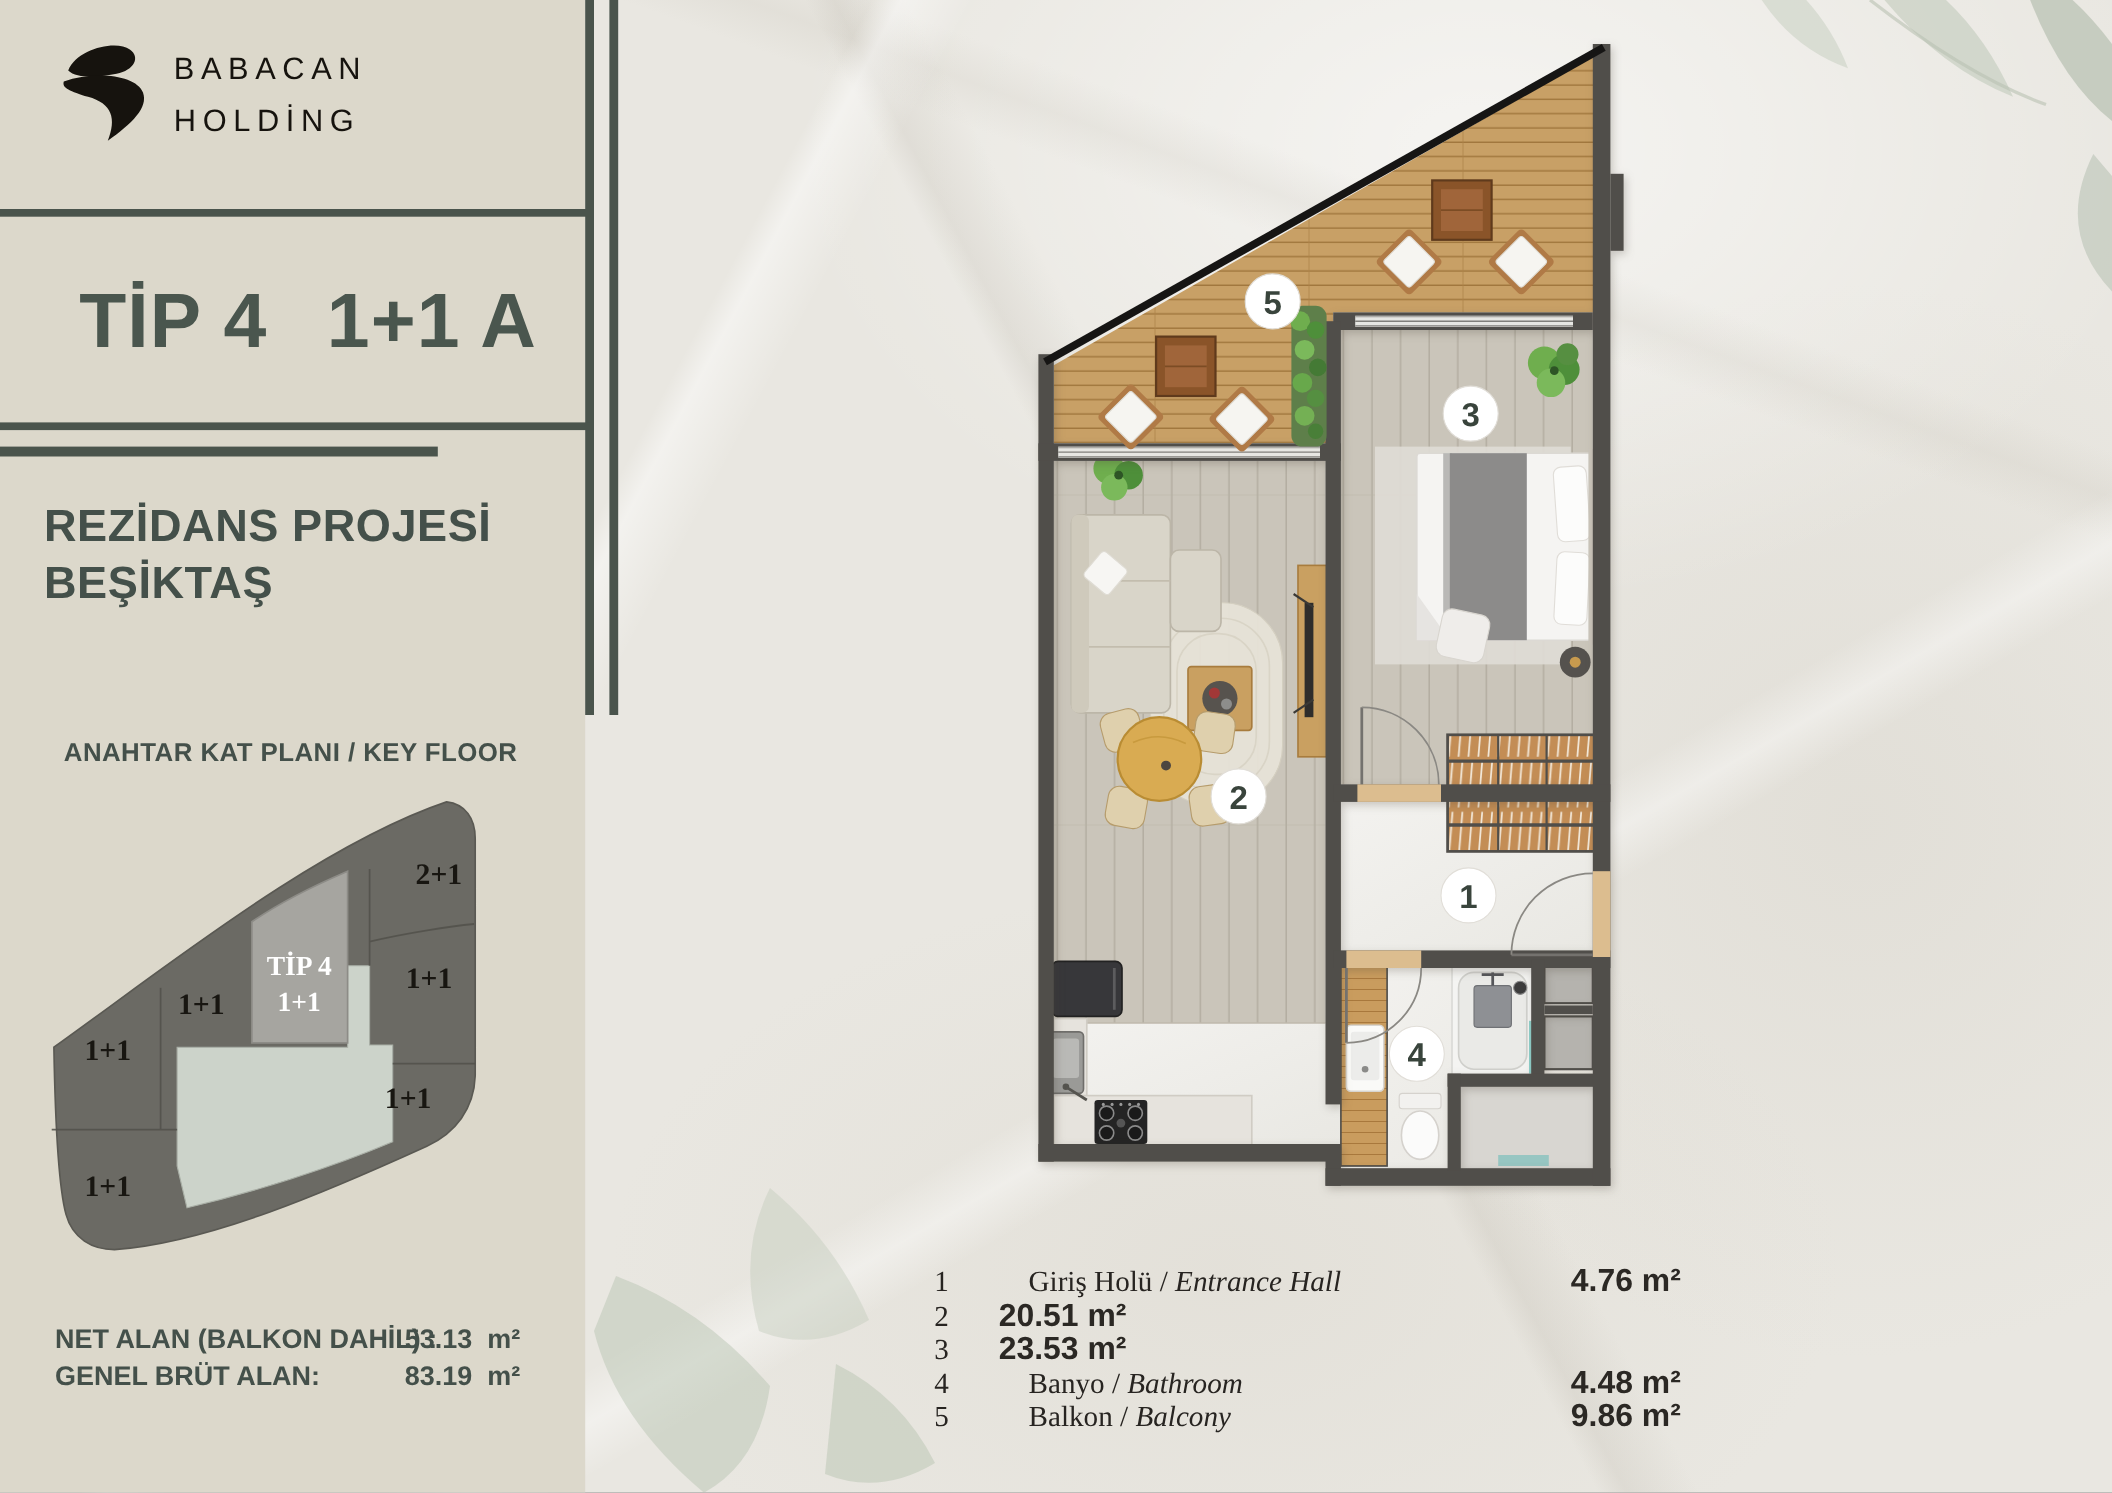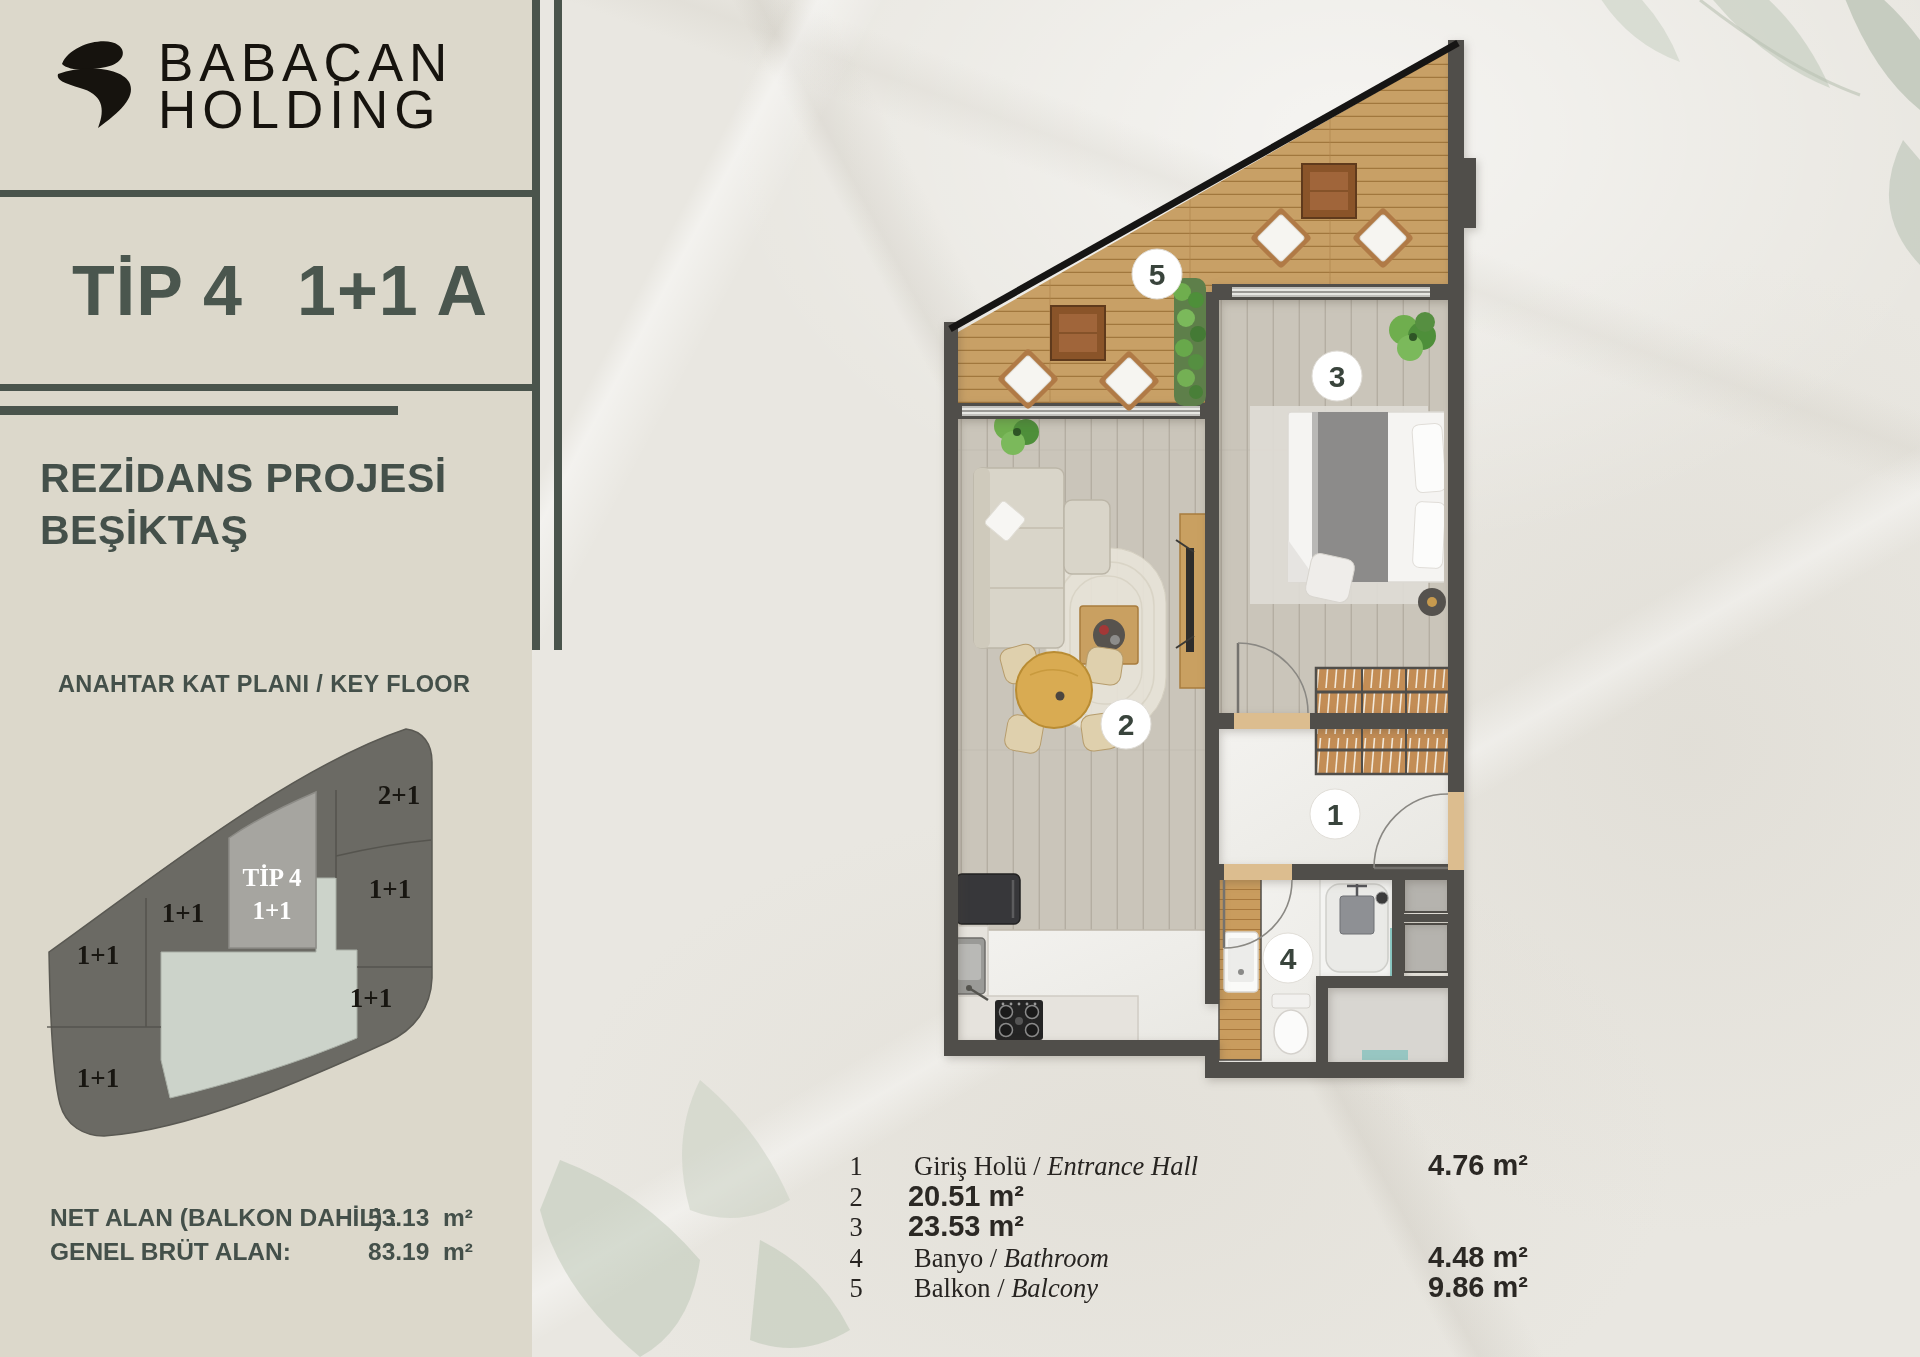--- a/index.html
+++ b/index.html
@@ -16,37 +16,37 @@
       radial-gradient(700px 700px at 88% 55%, rgba(206,201,190,.28), transparent 70%),
       radial-gradient(800px 500px at 58% 85%, rgba(214,209,198,.30), transparent 70%);}
   .left-panel{position:absolute;left:0;top:0;width:532px;height:1357px;background:#dcd8cb;}
   .v-line{position:absolute;top:0;width:8px;height:650px;background:#4a544c;}
   .v1{left:532px}.v2{left:554px}
   .h-line{position:absolute;left:0;height:7px;background:#4a544c;}
   .h1{top:190px;width:537px}.h2{top:384px;width:537px}
   .h-under{position:absolute;left:0;top:406px;width:398px;height:9px;background:#4a544c;}
   .logo{position:absolute;left:56px;top:36px;display:flex;align-items:center;gap:16px;}
   .brand{display:flex;flex-direction:column;color:#16130e;font-weight:500;
-         font-size:53px;letter-spacing:6px;line-height:47px;}
+         font-size:28px;letter-spacing:6px;line-height:47px;}
   .title-row{position:absolute;left:0;top:197px;width:537px;height:187px;display:flex;
              align-items:center;padding-left:72px;gap:54px;box-sizing:border-box;
              font-weight:700;font-size:70px;color:#4a564e;letter-spacing:1px;}
   .project{position:absolute;left:40px;top:452px;font-weight:700;font-size:41px;
            line-height:52px;color:#44504a;letter-spacing:.5px;}
   .key-caption{position:absolute;left:58px;top:671px;font-weight:700;font-size:23.5px;
                color:#44504a;letter-spacing:.4px;}
   .areas{position:absolute;left:50px;top:1201px;font-weight:700;font-size:24.5px;color:#44504a;}
   .a-row{display:flex;height:34px;align-items:center;}
   .a-label{width:318px;white-space:pre;}
   .a-val{white-space:pre;}
   .legend{position:absolute;left:838px;top:1149px;width:690px;z-index:6;
           font-family:"Liberation Serif","DejaVu Serif",serif;font-size:26.5px;color:#272421;}
   .legend-row{display:flex;align-items:baseline;height:30.6px;}
   .l-num{width:36px;text-align:center;}
-  .l-name{margin-left:40px;flex:1;white-space:nowrap;}
+  .l-name{margin-left:61px;flex:1;white-space:nowrap;}
   .l-name em{font-style:italic;}
   .l-area{width:150px;text-align:right;font-family:"Liberation Sans",sans-serif;
           font-weight:700;font-size:29px;color:#2b2824;white-space:pre;}
   svg{display:block;}
   .plan-svg{position:absolute;left:930px;top:25px;z-index:4;}
   .key-svg{position:absolute;left:30px;top:690px;}
   .decor{position:absolute;z-index:1;}
 </style>
 </head>
 <body>

